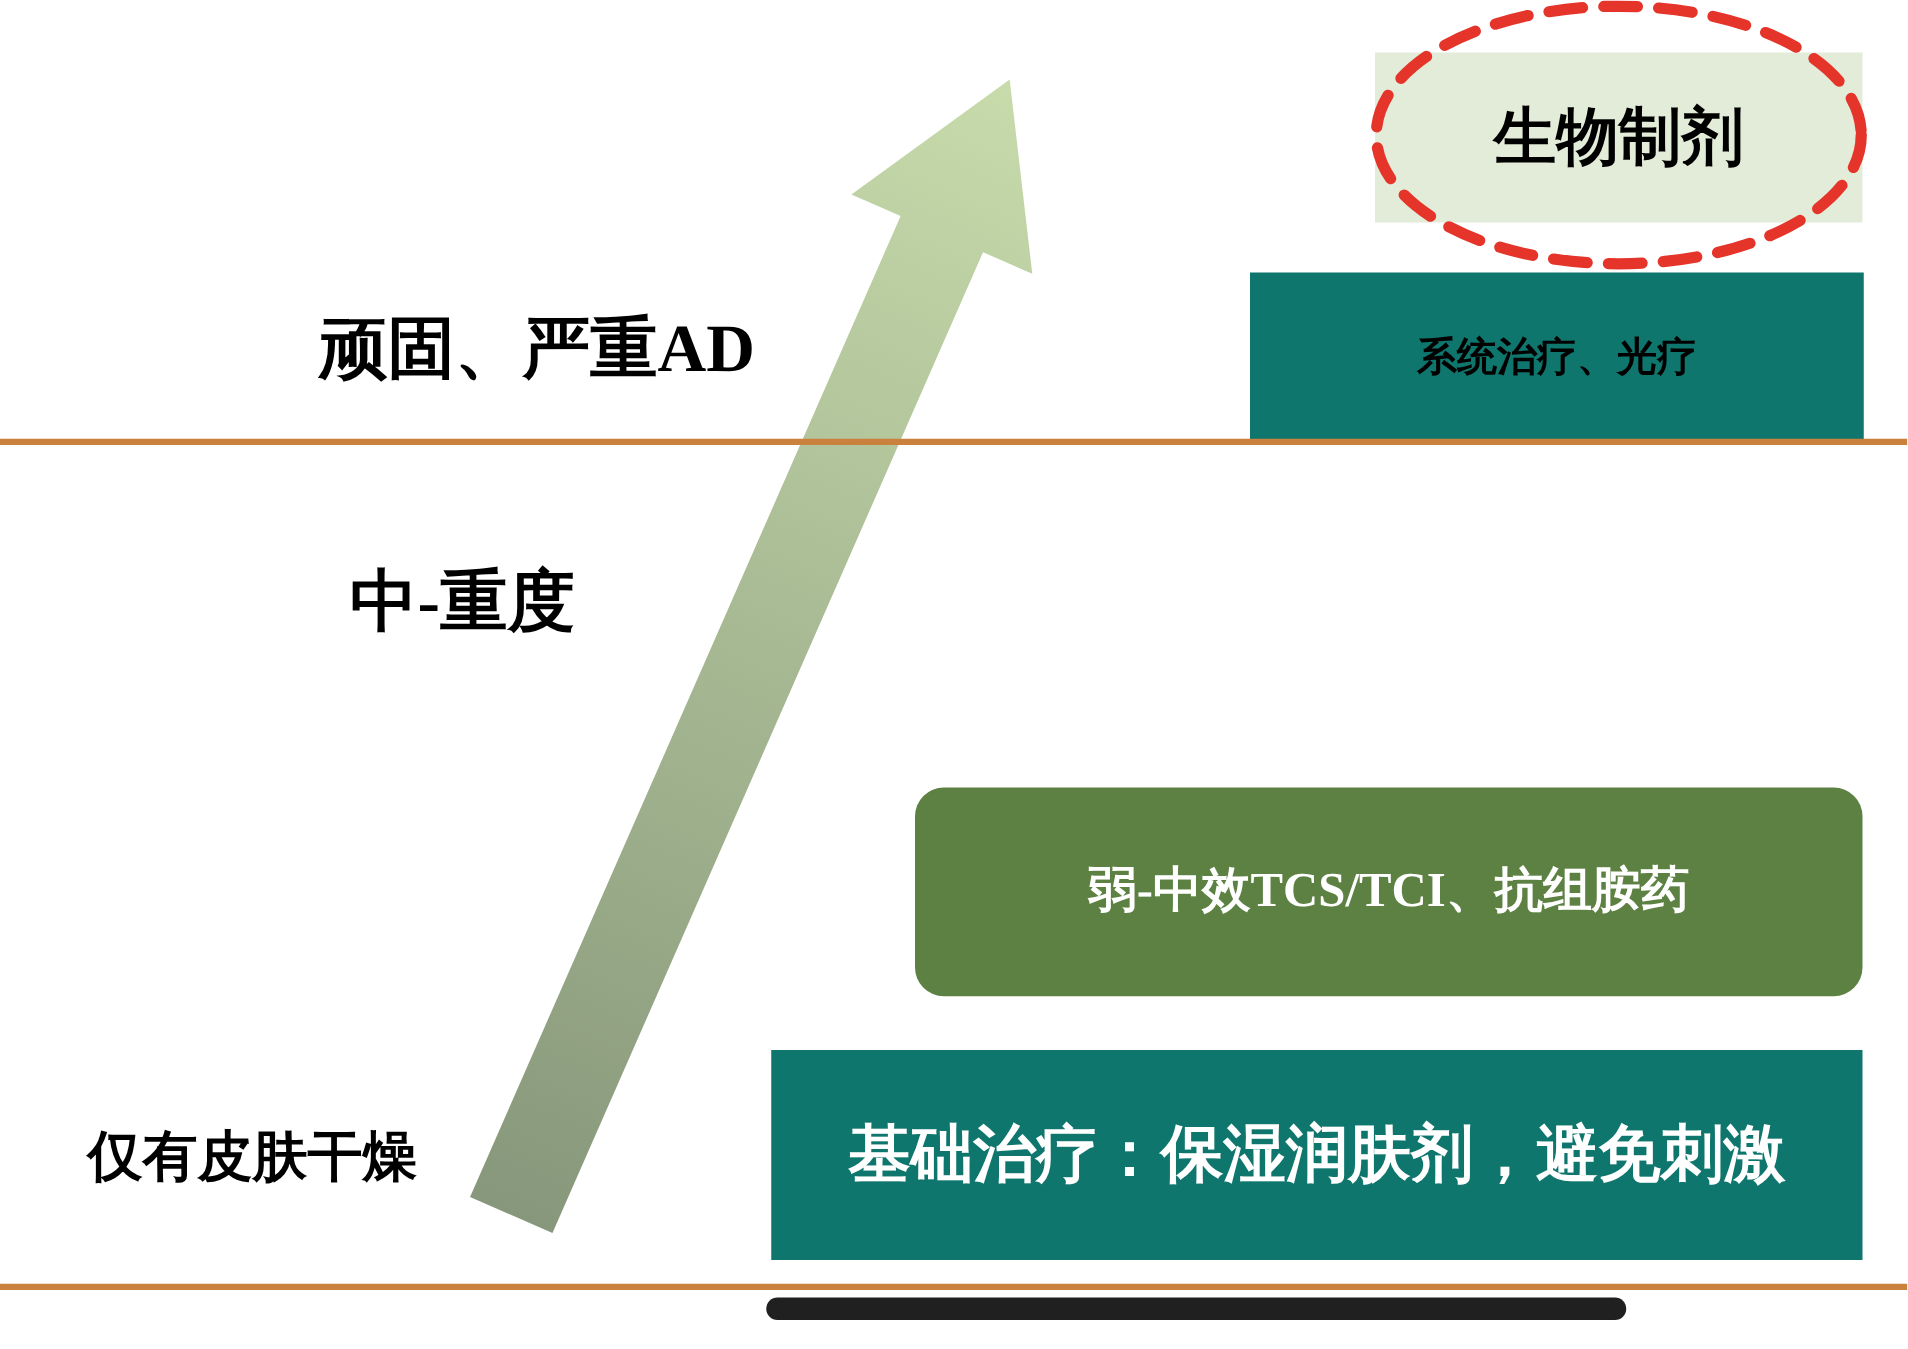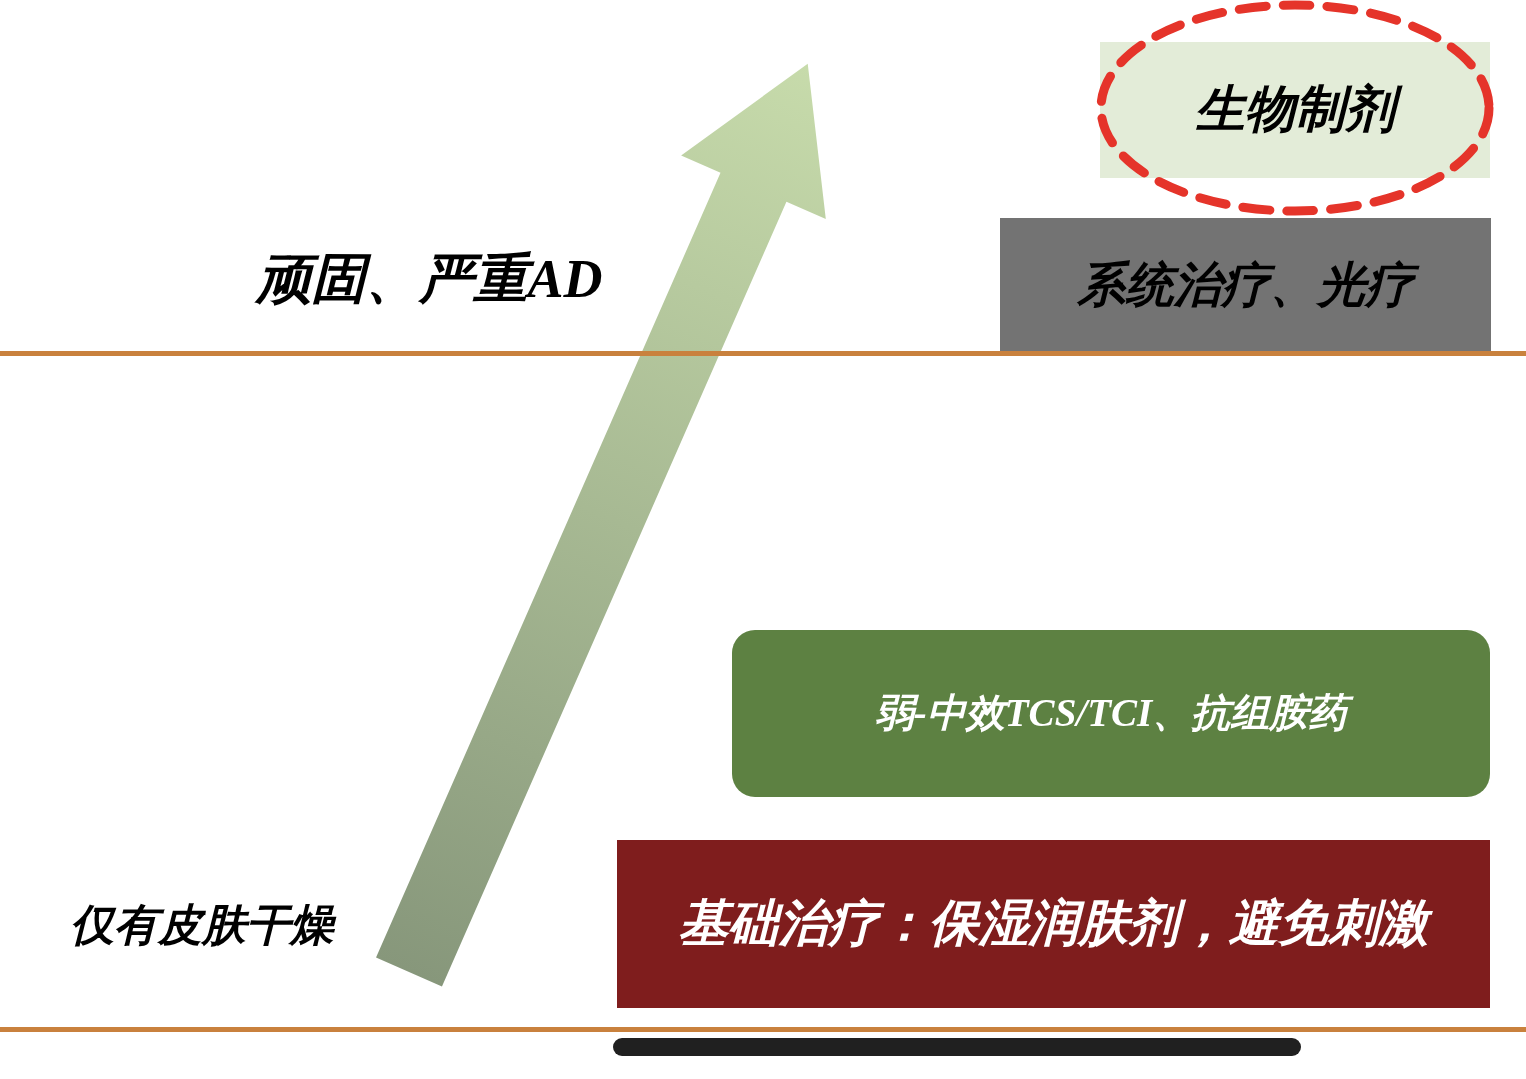--- a/index.html
+++ b/index.html
@@ -2,36 +2,35 @@
 <html><head>
 <meta charset="utf-8">
 <style>
   html,body{margin:0;padding:0;background:#ffffff;}
   #stage{
     position:relative;
     width:1526px;height:1079px;
     background:#ffffff;
     overflow:hidden;
     font-family:"Liberation Serif","DejaVu Sans",sans-serif;
-    font-style:italic;
   }
   .abs{position:absolute;}
   
   #arrow-layer{left:0;top:0;width:1526px;height:1079px;z-index:1;}
   
   .tbox{
     display:flex;align-items:center;justify-content:center;
     font-weight:bold;color:#000;text-align:center;
     z-index:2;line-height:1.15;white-space:nowrap;
   }
   #box-biologics{left:1100px;top:42px;width:390px;height:136px;background:#e3ecd8;font-size:50px;}
-  #box-systemic {left:1000px;top:218px;width:491px;height:134px;background:#737373;font-size:48px;}
+  #box-systemic {left:1000px;top:218px;width:491px;height:134px;background:#0f766e;font-size:32px;}
   #box-midstrong{left:732px;top:417px;width:758px;height:165px;background:#adcf8e;font-size:50px;}
   #box-weakmid  {left:732px;top:630px;width:758px;height:167px;background:#5d8142;font-size:39px;color:#ffffff;border-radius:23px;}
-  #box-basic    {left:617px;top:840px;width:873px;height:168px;background:#7f1d1d;font-size:50px;color:#ffffff;}
+  #box-basic    {left:617px;top:840px;width:873px;height:168px;background:#0f766e;font-size:50px;color:#ffffff;}
   
   .sev{
     font-weight:bold;color:#000000;text-align:center;
     font-size:54px;z-index:2;white-space:nowrap;line-height:1.1;
   }
   #sev-refractory{left:180px;top:250px;width:500px;}
   #sev-modsev   {left:160px;top:452px;width:420px;}
   #sev-mildmod  {left:110px;top:663px;width:400px;}
   #sev-dry      {left:0px;top:902px;width:380px;font-size:44px;margin-left:12px;}
   
@@ -62,20 +61,21 @@
       <polygon points="-36,0 -36,-857 -79,-857 0,-992 79,-857 36,-857 36,0" fill="url(#arrowGrad)"></polygon>
     </g>
   </svg>
 
   <div id="box-biologics" class="abs tbox">生物制剂</div>
   <div id="box-systemic" class="abs tbox">系统治疗、光疗</div>
   <div id="box-weakmid" class="abs tbox">弱-中效TCS/TCI、抗组胺药</div>
   <div id="box-basic" class="abs tbox">基础治疗：保湿润肤剂，避免刺激</div>
 
   <div id="sev-refractory" class="abs sev">顽固、严重AD</div>
+  <div id="sev-modsev" class="abs sev">中-重度</div>
   <div id="sev-dry" class="abs sev">仅有皮肤干燥</div>
 
   <div id="divider-top" class="abs divider"></div>
   <div id="divider-bottom" class="abs divider"></div>
 
   <svg id="ellipse-layer" class="abs" viewBox="0 0 1526 1079" xmlns="http://www.w3.org/2000/svg" aria-hidden="true">
     <ellipse cx="1295" cy="108" rx="194" ry="103" fill="none" stroke="#e5342a" stroke-width="9" stroke-dasharray="27 17" stroke-linecap="round"></ellipse>
   </svg>
 
   <div id="bottom-bar" class="abs"></div>

